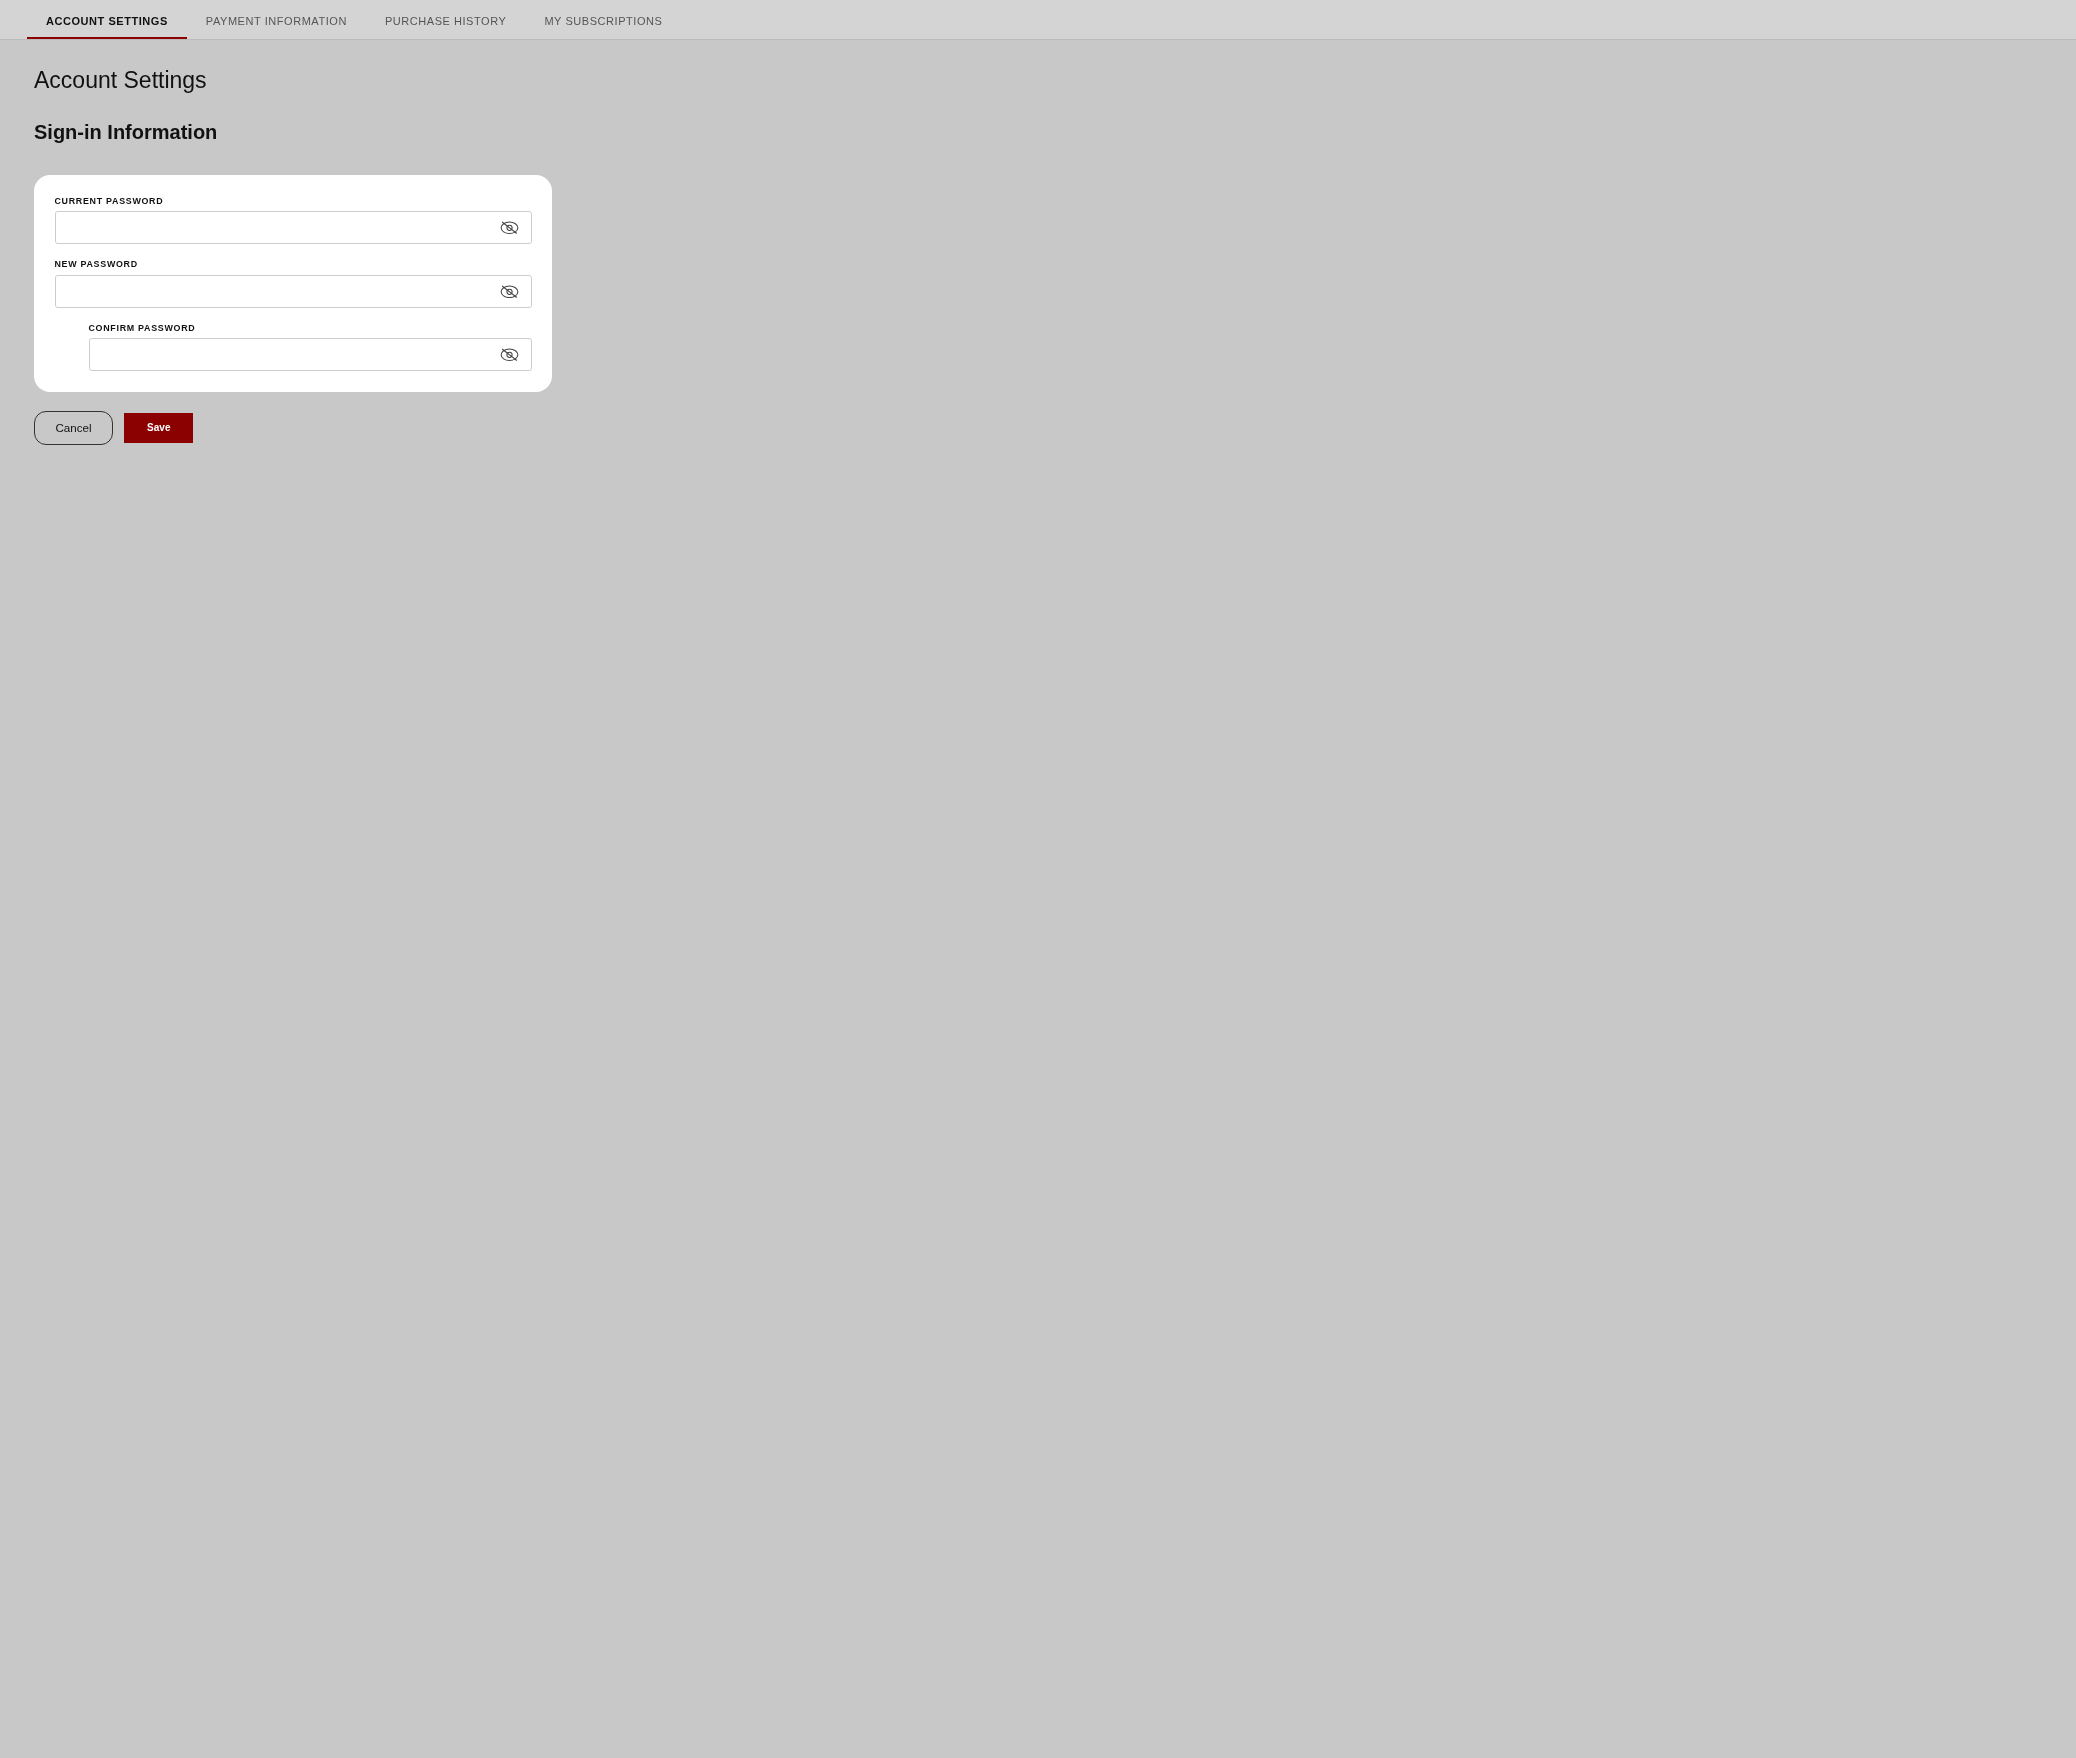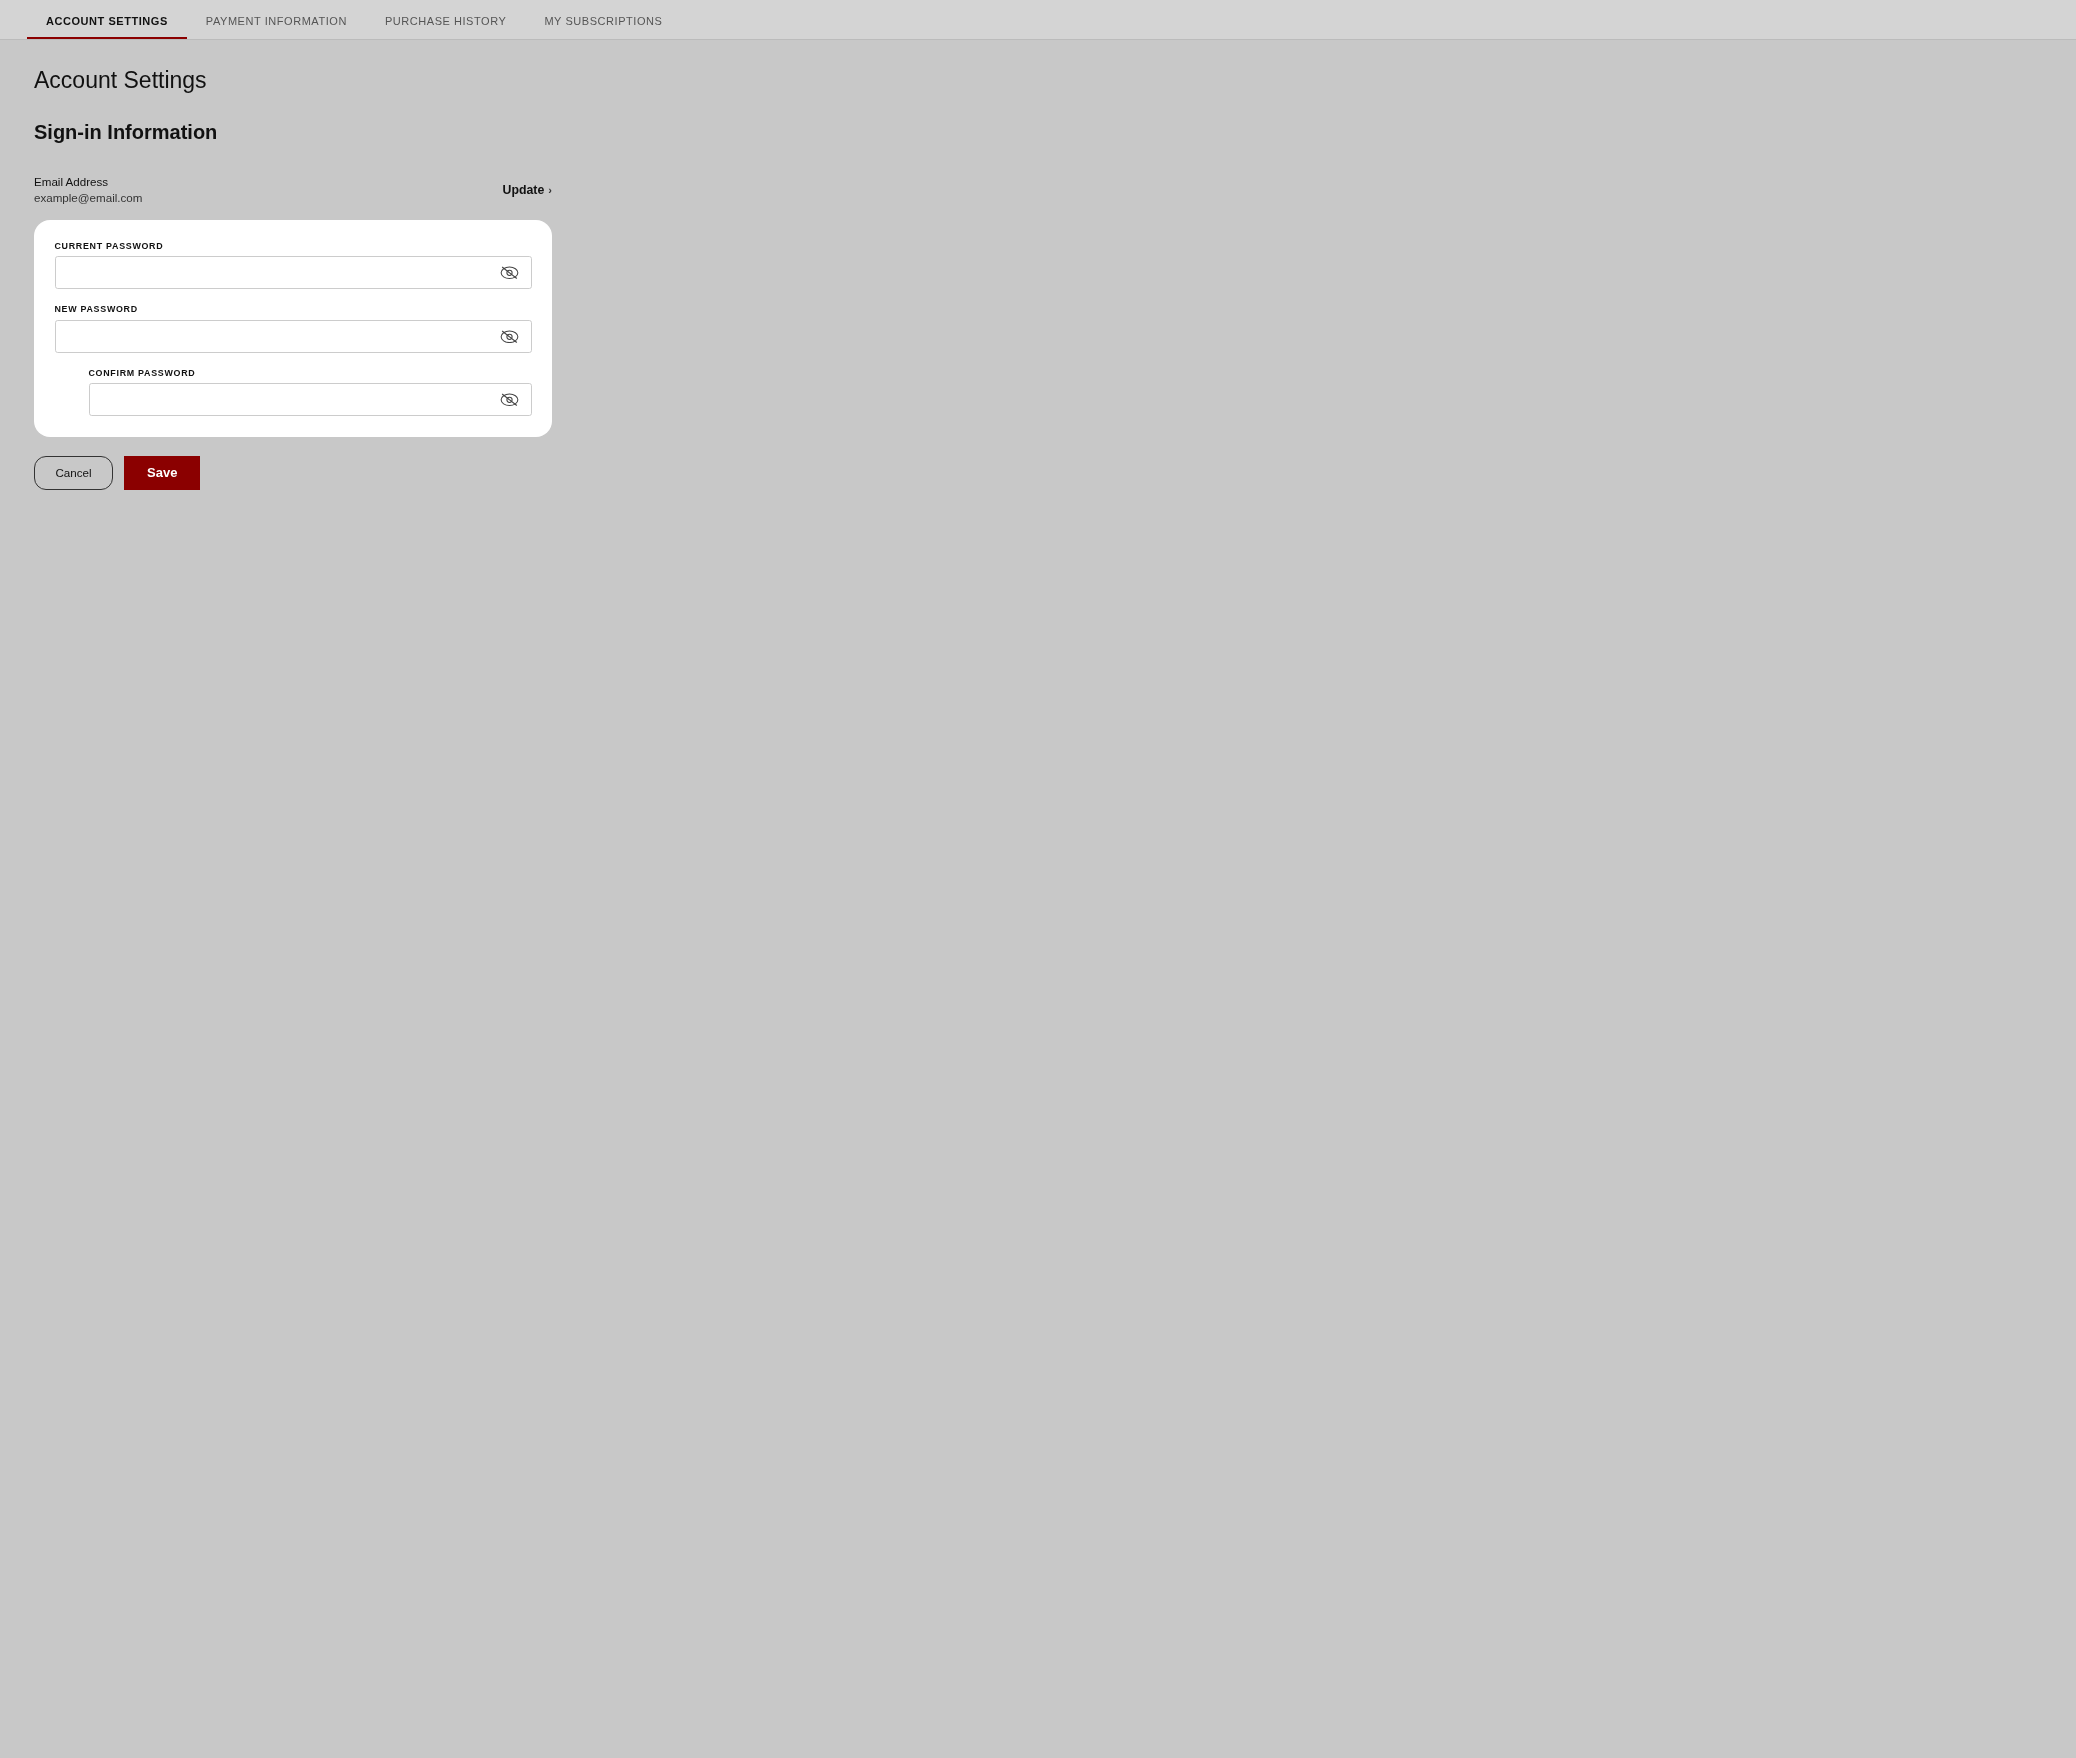--- a/index.html
+++ b/index.html
@@ -181,21 +181,21 @@
       font-weight: 400;
       color: #111;
       background: transparent;
       border: 1.4px solid #333;
       border-radius: 12px;
       cursor: pointer;
     }
 
     .save-button {
       padding: 9.5px 23px;
-      font-size: 13px;
+      font-size: 10px;
       font-weight: 700;
       color: #fff;
       background-color: #8b0000;
       border: none;
       border-radius: 0;
       cursor: pointer;
     }
   </style>
 </head>
 <body>
@@ -208,30 +208,20 @@
     <button class="nav-tab">MY SUBSCRIPTIONS</button>
   </div>
 </nav>
 
 <main class="main-content">
 
   <h1 class="page-title">Account Settings</h1>
 
   <h2 class="section-title">Sign-in Information</h2>
 
-  <div class="email-row">
-    <div class="email-info">
-      <div class="email-label">Email Address</div>
-      <div class="email-value">example@email.com</div>
-    </div>
-    <a class="update-link">
-      <span>Update</span>
-      <span class="chevron">›</span>
-    </a>
-  </div>
 
   <div class="password-card">
 
     <div class="field-group">
       <div class="field-label">CURRENT PASSWORD</div>
       <div class="field-input-wrapper">
         <input type="password" class="field-input" placeholder="" style="">
         <button class="eye-toggle">
           <svg class="eye-icon" viewBox="0 0 36 26" fill="none" xmlns="http://www.w3.org/2000/svg">
             <ellipse cx="18" cy="13" rx="16" ry="11" stroke="#444" stroke-width="2" fill="none"></ellipse>

